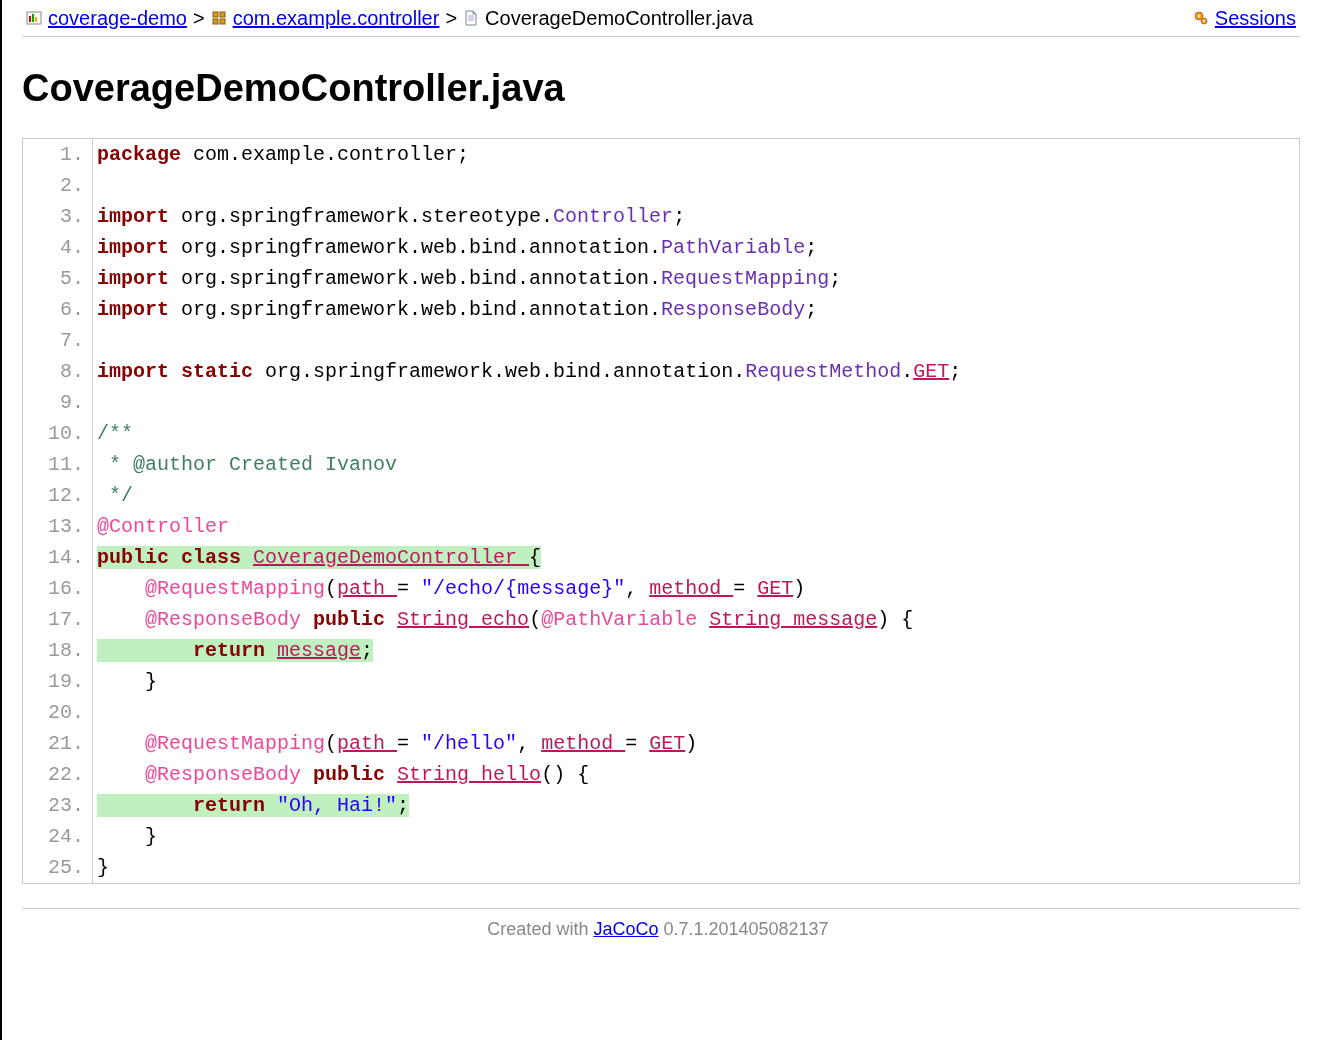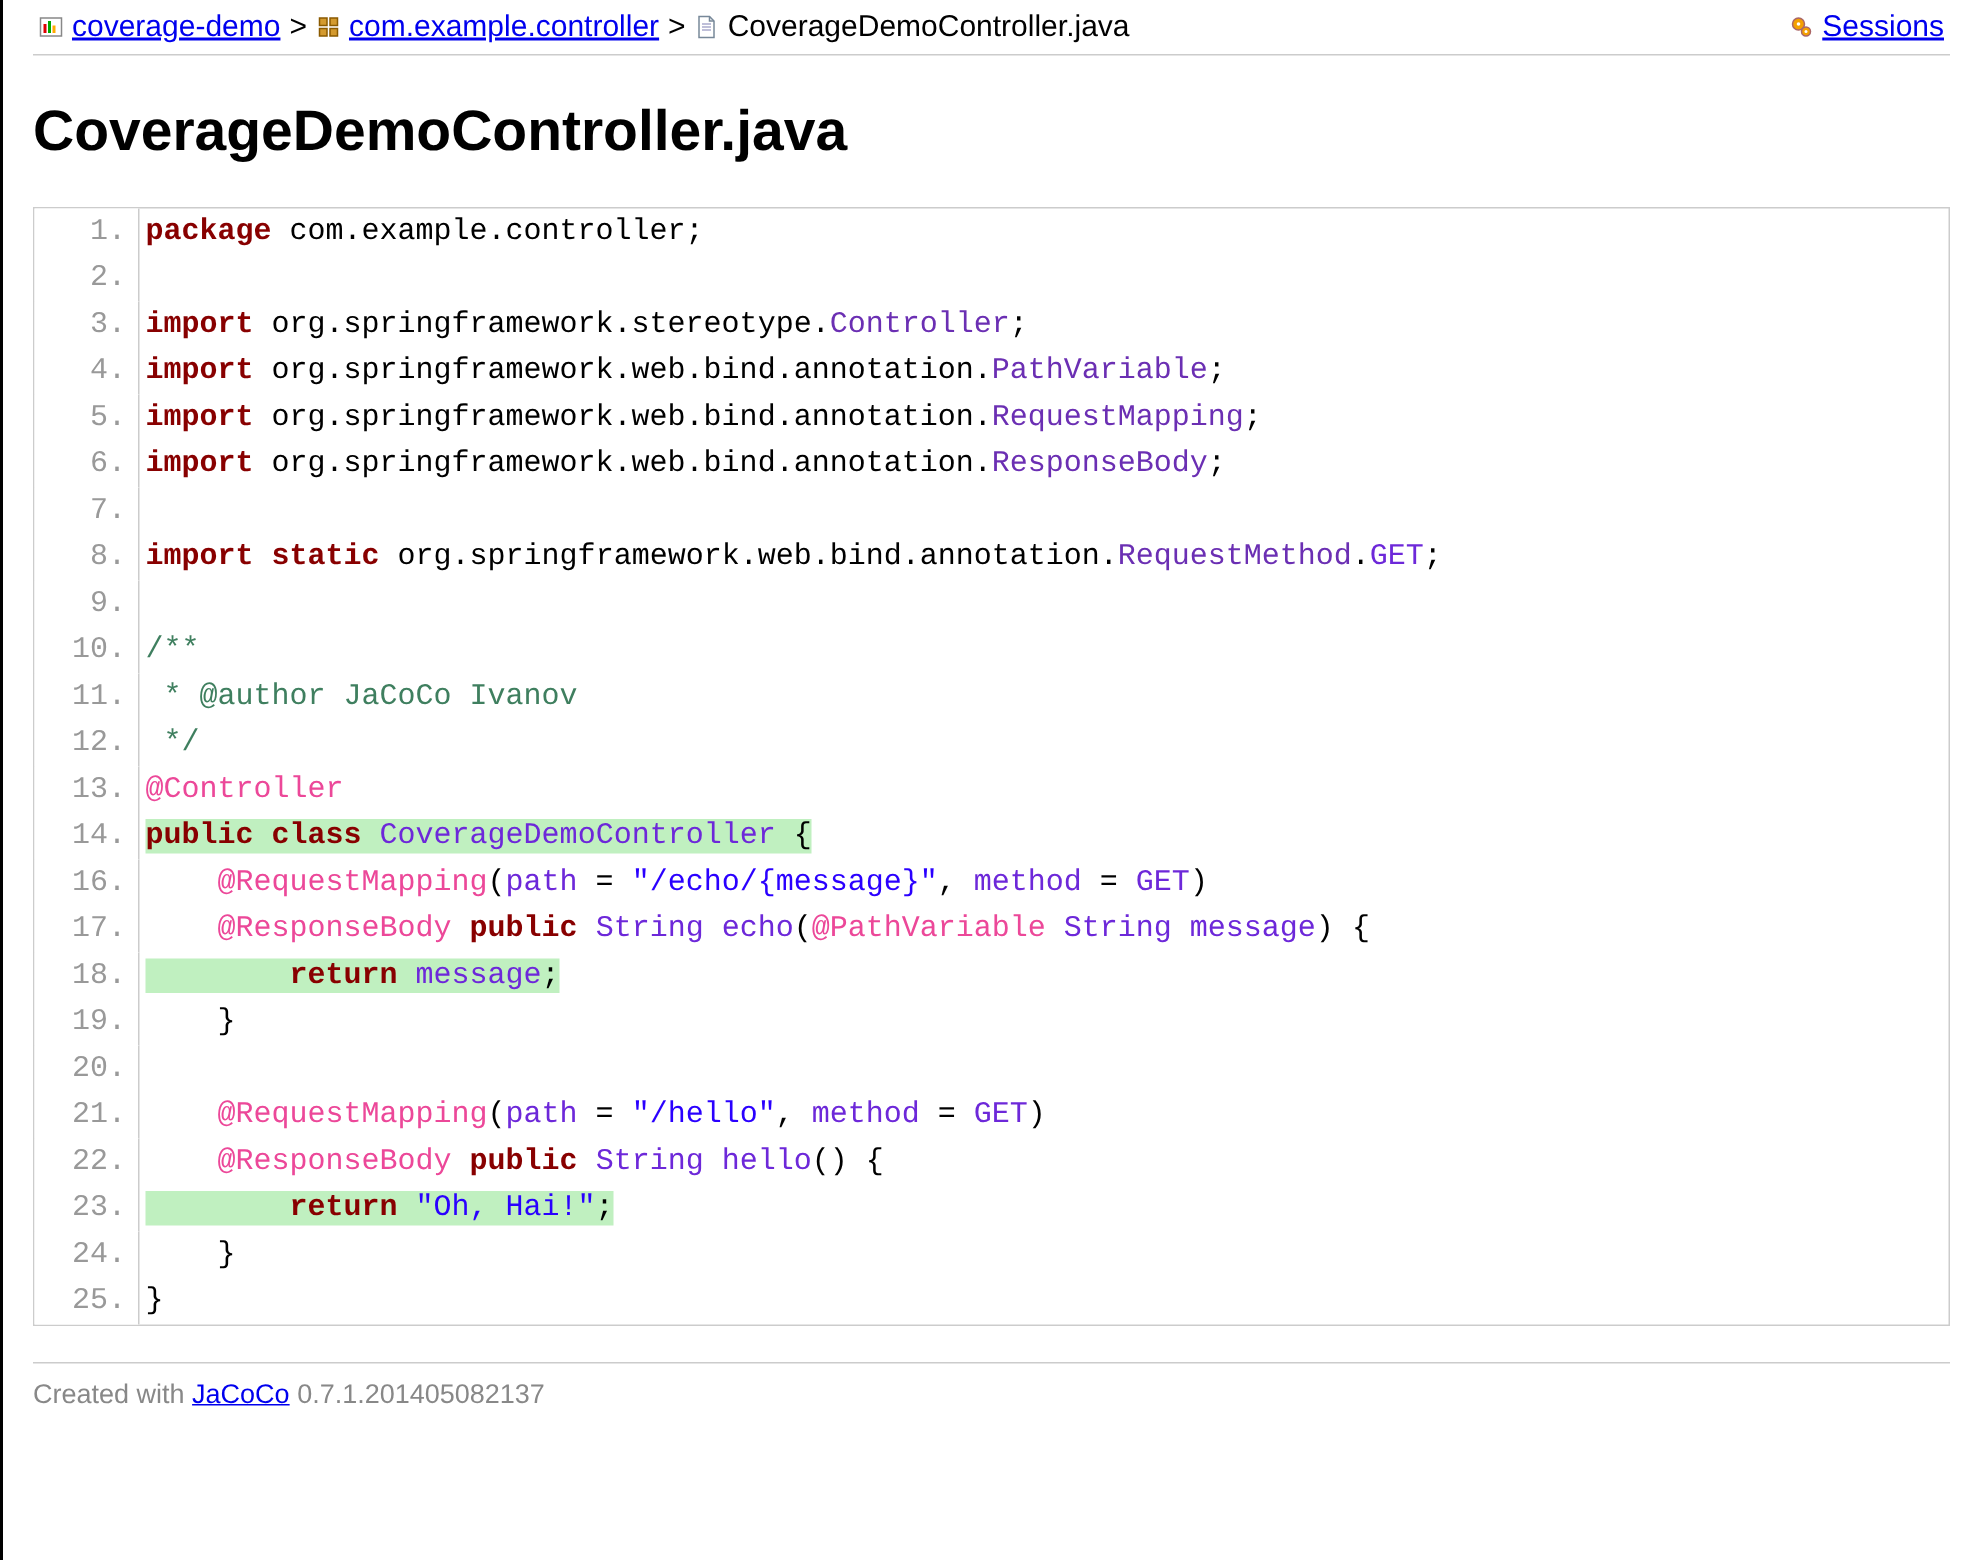--- a/index.html
+++ b/index.html
@@ -76,38 +76,38 @@
     font-family: inherit;
   }
   .code {
     flex: 1 1 auto;
     padding: 2px 0 2px 4px;
     white-space: pre;
     font-family: inherit;
     position: relative;
   }
   .tok-kw     { color: #880000; font-weight: bold; }
-  .tok-ident  { color: #6d28d9; }
+  .tok-ident  { color: #be185d; text-decoration: underline; }
   .tok-pkg    { color: #000000; }
   .tok-ann    { color: #ec4899; }
   .tok-str    { color: #2A00FF; }
   .tok-cmt    { color: #3F7F5F; }
   .tok-punc   { color: #000000; }
   .tok-op     { color: #000000; }
   .tok-member { color: #6b2fb3; margin-top: 36px; }
   .code .mark {
     background: #c0f0c0;
   }
   
   .footer-sep {
     margin-top: 24px;
     border-top: 1px solid #ccc;
   }
   .footer {
-    text-align: left;
+    text-align: center;
     font-size: 18px;
     color: #888;
     padding: 10px 6px 0 0;
   }
 </style>
 </head>
 <body>
 
 <div class="page">
 
@@ -195,21 +195,21 @@
       <div class="src-line">
         <div class="gutter">9.</div>
         <div class="code"></div>
       </div>
       <div class="src-line">
         <div class="gutter">10.</div>
         <div class="code"><span class="tok-cmt">/**</span></div>
       </div>
       <div class="src-line">
         <div class="gutter">11.</div>
-        <div class="code"><span class="tok-cmt"> * @author JaCoCo Ivanov</span></div>
+        <div class="code"><span class="tok-cmt"> * @author Created Ivanov</span></div>
       </div>
       <div class="src-line">
         <div class="gutter">12.</div>
         <div class="code"><span class="tok-cmt"> */</span></div>
       </div>
       <div class="src-line">
         <div class="gutter">13.</div>
         <div class="code"><span class="tok-ann">@Controller</span></div>
       </div>
       <div class="src-line">

